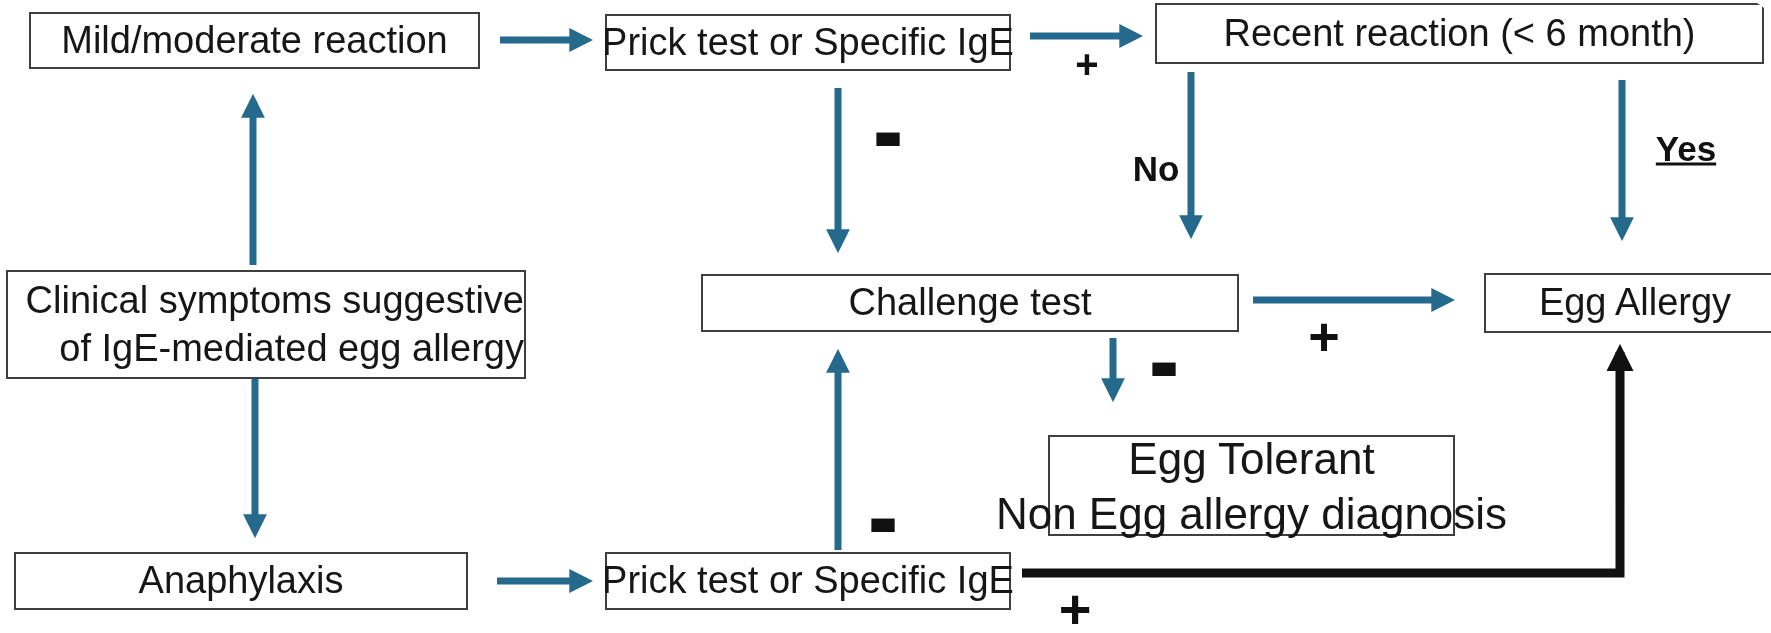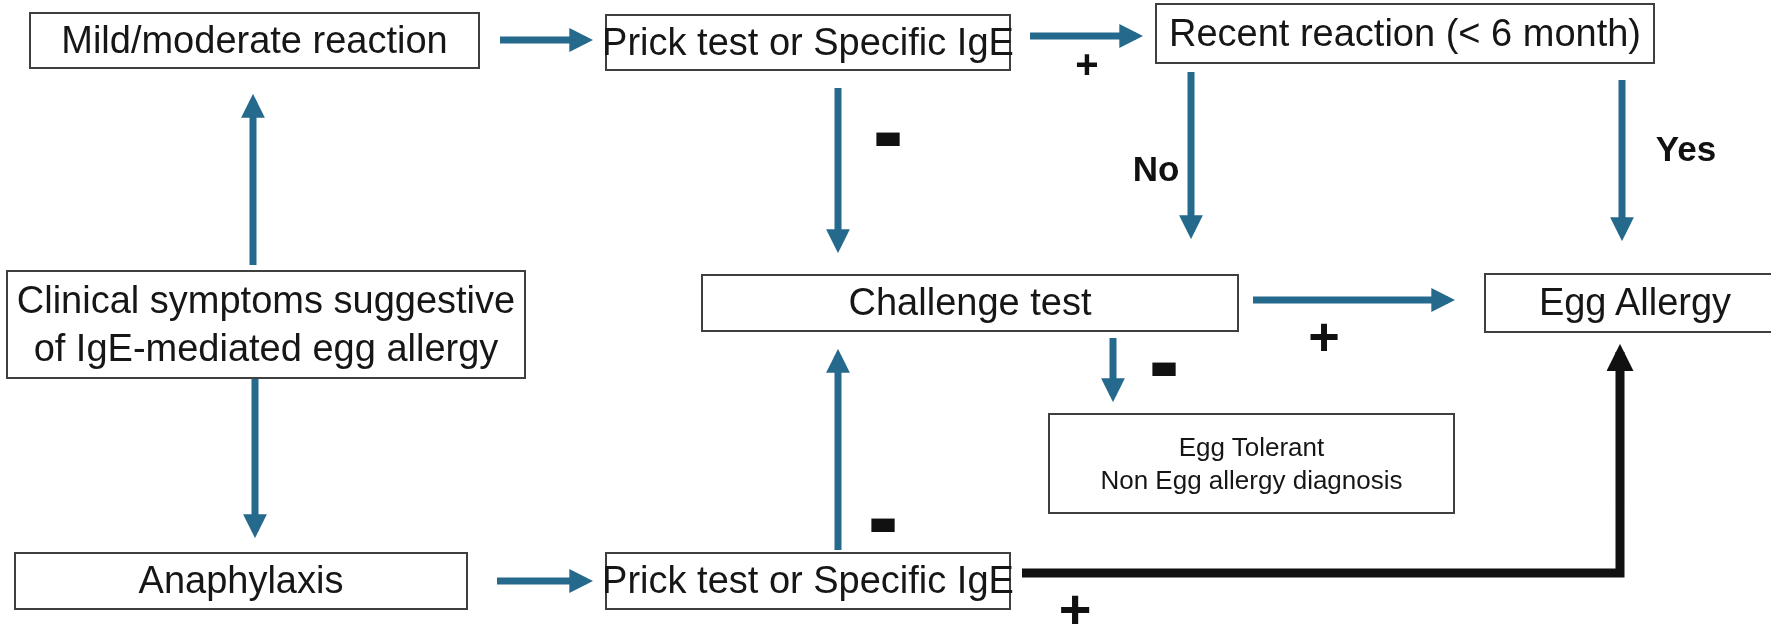--- a/index.html
+++ b/index.html
@@ -12,35 +12,35 @@
   }
   #arrows{position:absolute; left:0; top:0; width:1771px; height:633px;}
   .node{
     position:absolute; box-sizing:border-box; background:#fff;
     border:2px solid var(--border);
     display:flex; flex-direction:column; align-items:center; justify-content:center;
     text-align:center; font-size:38px; line-height:1.25; white-space:nowrap;
   }
   .n-mild       {left:29px;  top:12px;  width:451px; height:57px;}
   .n-prick-top  {left:605px; top:14px;  width:406px; height:57px;}
-  .n-recent     {left:1155px;top:3px;   width:500px; height:61px;}
-  .n-clinical   {left:6px;   top:270px; width:520px; height:109px; font-size:38px;}
+  .n-recent     {left:1155px;top:3px;   width:609px; height:61px;}
+  .n-clinical   {left:6px;   top:270px; width:520px; height:109px; font-size:38px;align-items:flex-end;}
   .n-challenge  {left:701px; top:274px; width:538px; height:58px;justify-content:center;}
   .n-eggallergy {left:1484px;top:273px; width:302px; height:60px;}
-  .n-tolerant   {left:1048px;top:413px; width:407px; height:101px; font-size:26px;}
+  .n-tolerant   {left:1048px;top:435px; width:407px; height:101px; font-size:44px;}
   .n-anaphylaxis{left:14px;  top:552px; width:454px; height:58px;}
   .n-prick-bot  {left:605px; top:552px; width:406px; height:58px;}
   .edge-label{
     position:absolute; transform:translate(-50%,-50%);
     font-weight:bold; color:var(--black); white-space:nowrap; line-height:1;
   }
   .lb-plus-top      {left:1087px; top:64px;  font-size:40px; font-weight:900;}
   .lb-minus-top     {left:888px;  top:134px; font-size:76px; font-weight:900; font-family:"DejaVu Sans",sans-serif; transform:translate(-50%,-50%) scaleY(1.25);}
   .lb-no            {left:1156px; top:168px; font-size:35px;}
-  .lb-yes           {left:1686px; top:148px; font-size:35px;}
+  .lb-yes           {left:1686px; top:148px; font-size:35px;text-decoration:underline;}
   .lb-plus-challenge{left:1324px; top:336px; font-size:54px; font-weight:900;}
   .lb-minus-challenge{left:1164px;top:364px; font-size:76px; font-weight:900; font-family:"DejaVu Sans",sans-serif; transform:translate(-50%,-50%) scaleY(1.25);}
   .lb-minus-bottom  {left:883px;  top:520px; font-size:76px; font-weight:900; font-family:"DejaVu Sans",sans-serif; transform:translate(-50%,-50%) scaleY(1.25);}
   .lb-plus-bottom   {left:1075px; top:609px; font-size:56px; font-weight:900;}
   .t{stroke:var(--teal); stroke-width:7; fill:none;}
   .k{stroke:var(--black); stroke-width:9; fill:none;}
 </style>
 </head>
 <body>
 

